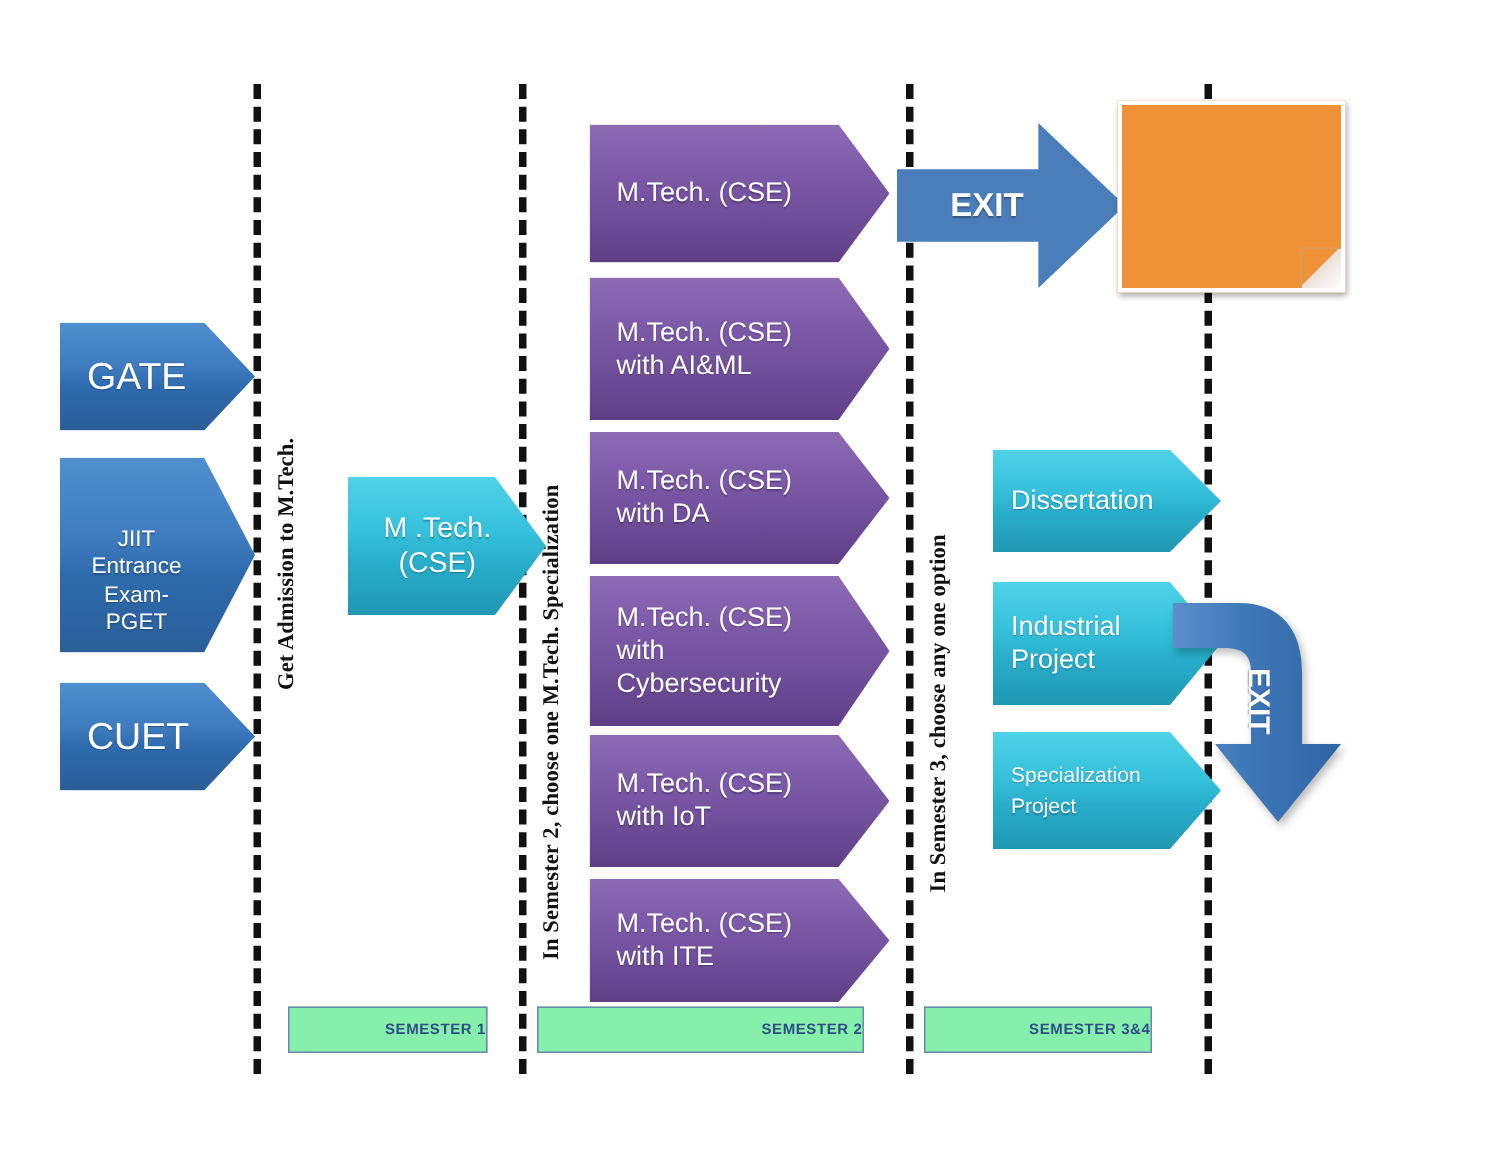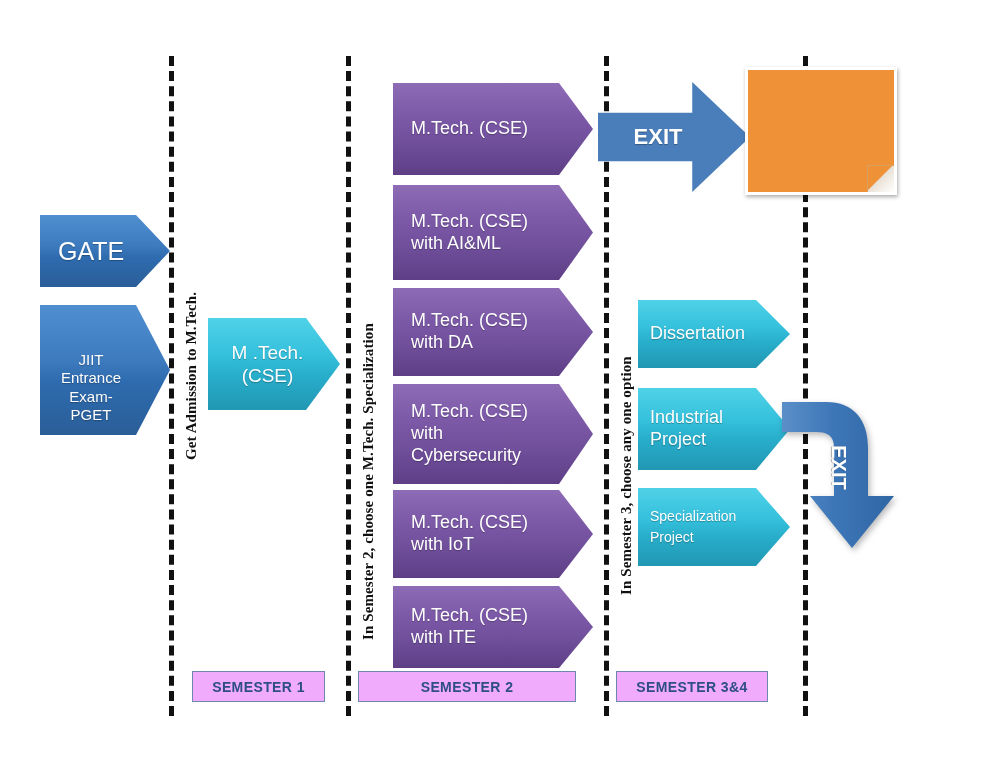--- a/index.html
+++ b/index.html
@@ -59,20 +59,21 @@
 
   .chev-blue {
     background: linear-gradient(180deg,#4F8FD0 0%, #3D7BBE 42%, #2E6BAE 60%, #2A5E98 100%);
     font-size: 25px;
   }
   .chev-blue-small { font-size: 15px; }
 
   .chev-cyan {
     background: linear-gradient(180deg,#4FD2E8 0%, #35C0DC 40%, #28AECB 62%, #2197B3 100%);
     font-size: 19px;
+    margin-left: 24px;
   }
 
   .chev-purple {
     background: linear-gradient(180deg,#8D6BB5 0%, #7D5AA8 35%, #6F4E9A 66%, #5E3F86 100%);
     font-size: 18px;
   }
 
   
   .exit-arrow {
     position: absolute;
@@ -132,27 +133,27 @@
     background: linear-gradient(135deg, #EF9136 0%, #EF9136 45%, #E9E1D6 48%, #FFFFFF 100%);
     border-left: 1px solid #d8a060;
     border-top: 1px solid #d8a060;
   }
 
   
   .sem-box {
     position: absolute;
     box-sizing: border-box;
     border: 1px solid #6E87AE;
-    background: #f0abfc;
+    background: #86efac;
     display: flex;
     align-items: center;
-    justify-content: center;
+    justify-content: flex-end;
     color: #2E4E86;
     font-weight: bold;
-    font-size: 14px;
+    font-size: 10px;
     letter-spacing: 0.4px;
   }
 </style>
 </head>
 <body>
 
 <div id="canvas">
 
   <div class="divider" style="left:169px; top:56px; height:660px;"></div>
   <div class="divider" style="left:346px; top:56px; height:660px;"></div>
@@ -169,20 +170,23 @@
     <span class="txt">GATE</span>
   </div>
 
   <div class="chev chev-blue chev-blue-small" style="left:40px; top:305px; width:130px; height:130px; white-space:pre-line;">
     <span class="txt" style="text-align:center; padding-left:6px; padding-right:34px; width:100%;margin-top:35px;">JIIT
 Entrance
 Exam-
 PGET</span>
   </div>
 
+  <div class="chev chev-blue" style="left:40px; top:455px; width:130px; height:72px;">
+    <span class="txt">CUET</span>
+  </div>
 
   <div class="chev chev-cyan" style="left:208px; top:318px; width:132px; height:92px; white-space:pre-line;">
     <span class="txt" style="text-align:center; padding-left:23px; padding-right:36px; width:100%;">M .Tech.
 (CSE)</span>
   </div>
 
   <div class="chev chev-purple" style="left:393px; top:83px; width:200px; height:92px; white-space:pre-line;">
     <span class="txt">M.Tech. (CSE)</span>
   </div>
 

